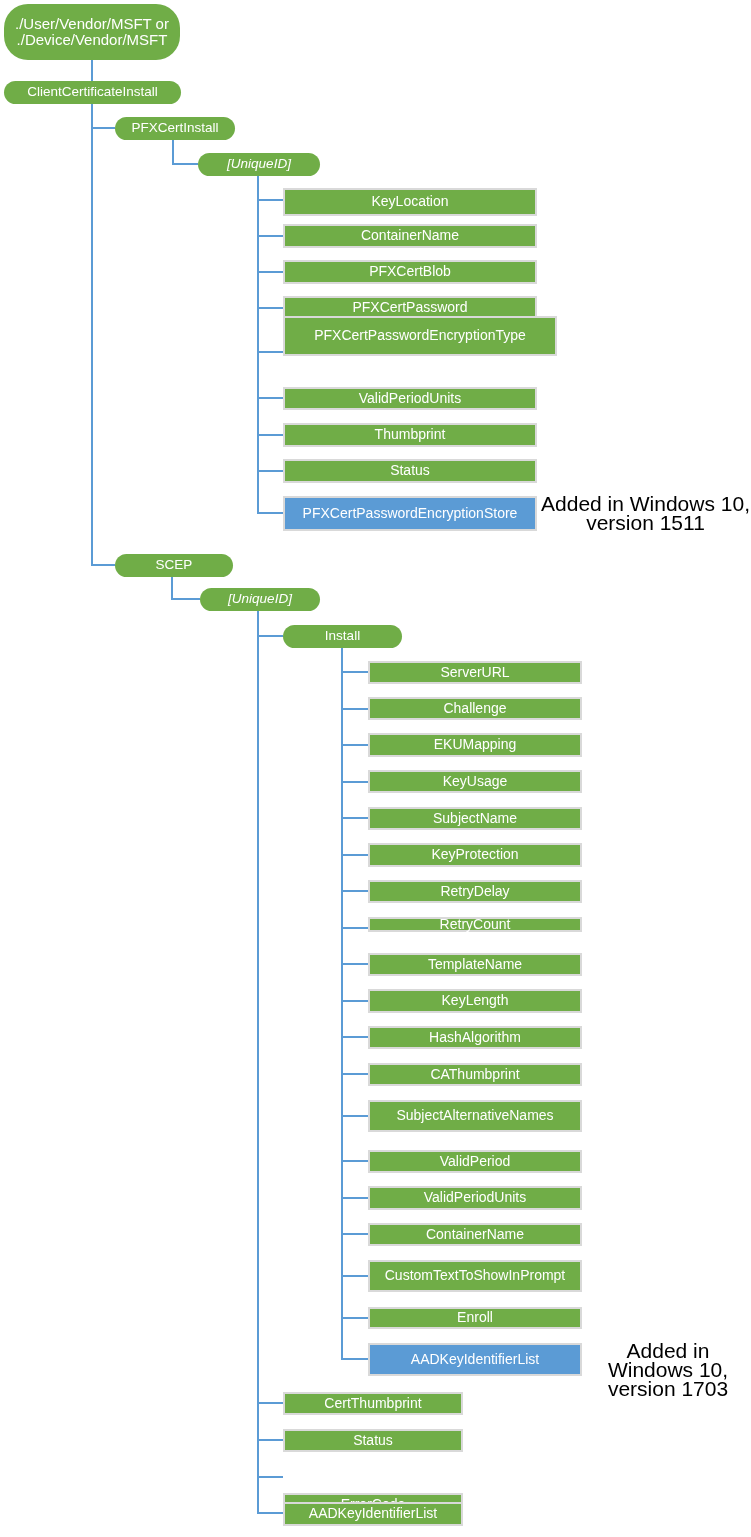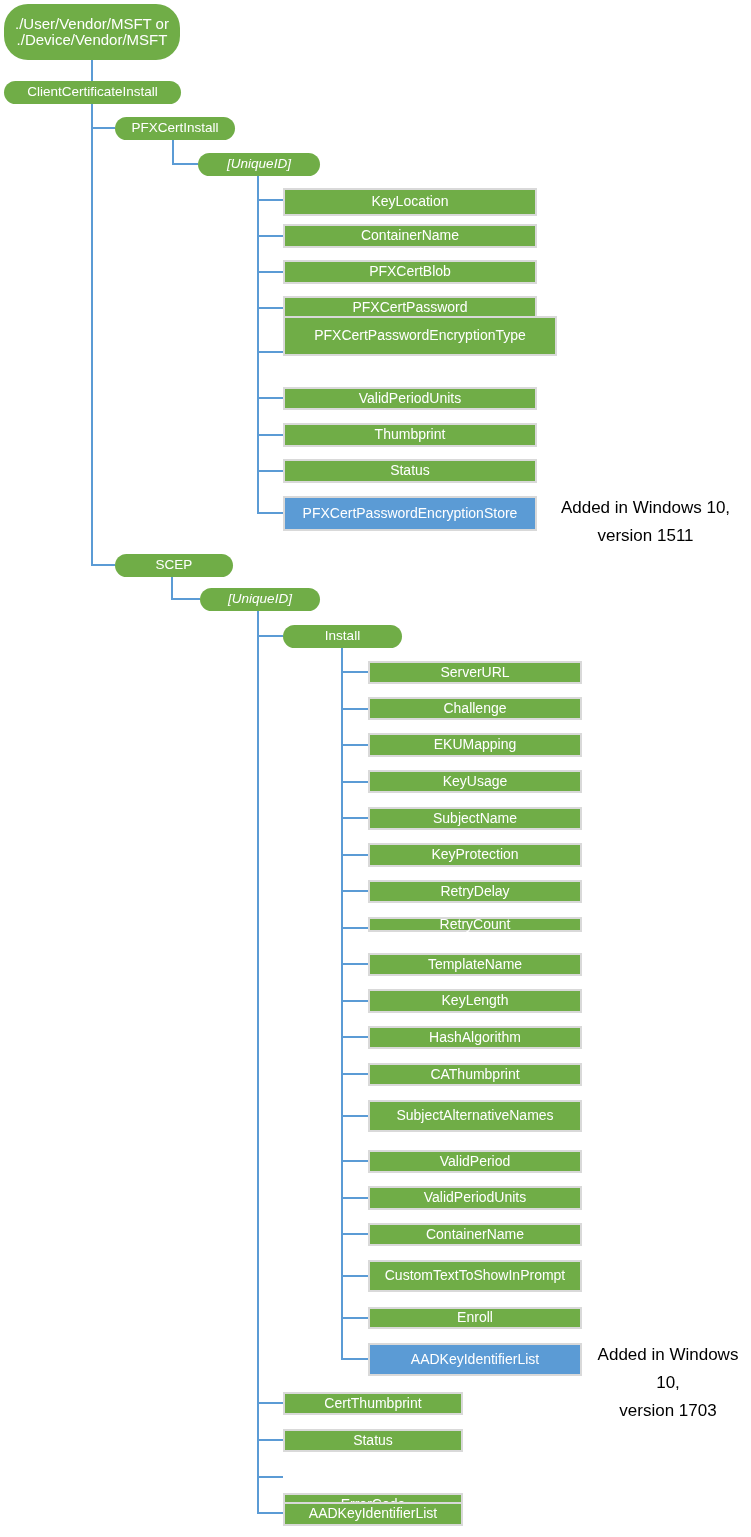--- a/index.html
+++ b/index.html
@@ -49,22 +49,22 @@
   .italic {
     font-style: italic;
   }
   .connector {
     position: absolute;
     background: var(--conn, #5B9BD5);
   }
   .annotation {
     position: absolute;
     color: var(--ann, #000000);
-    font-size: 17px;
-    line-height: 28px;
+    font-size: 21px;
+    line-height: 19px;
     text-align: center;
     white-space: pre-line;
   }
 </style>
 </head>
 <body>
 
 <div id="canvas">
     <div class="connector" style="left: 91px; top: 60px; width: 2px; height: 22px;"></div>
     <div class="connector" style="left: 91px; top: 103px; width: 2px; height: 463px;"></div>

